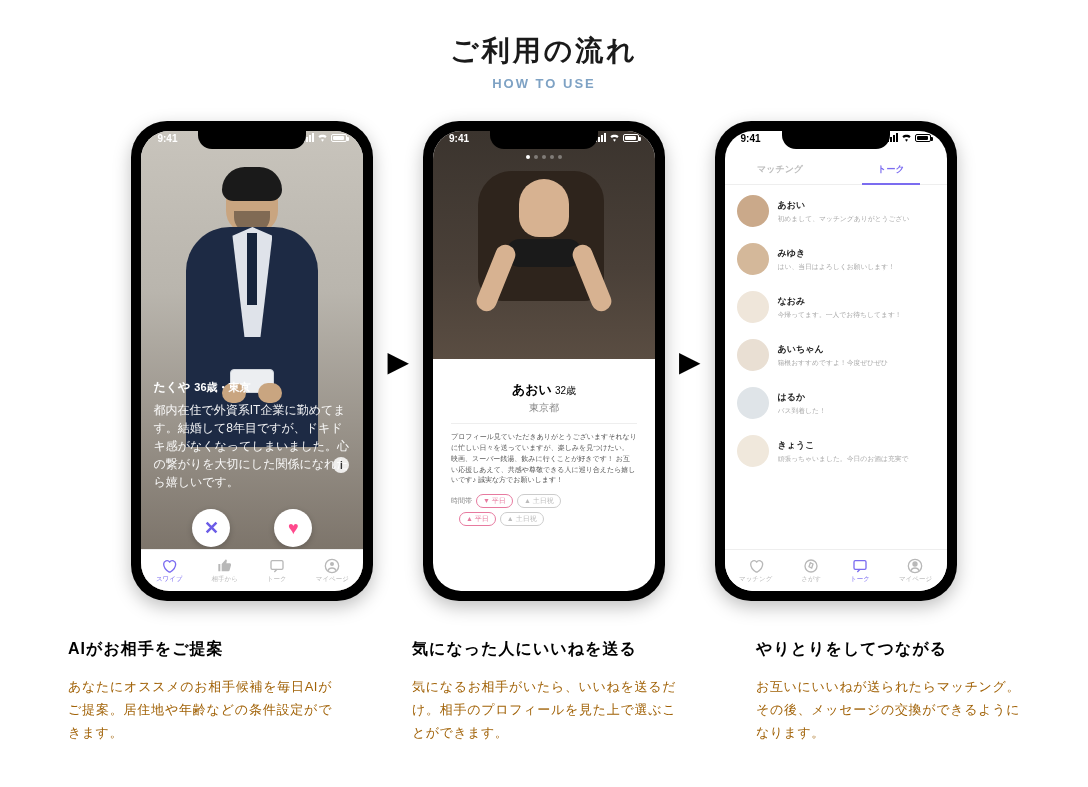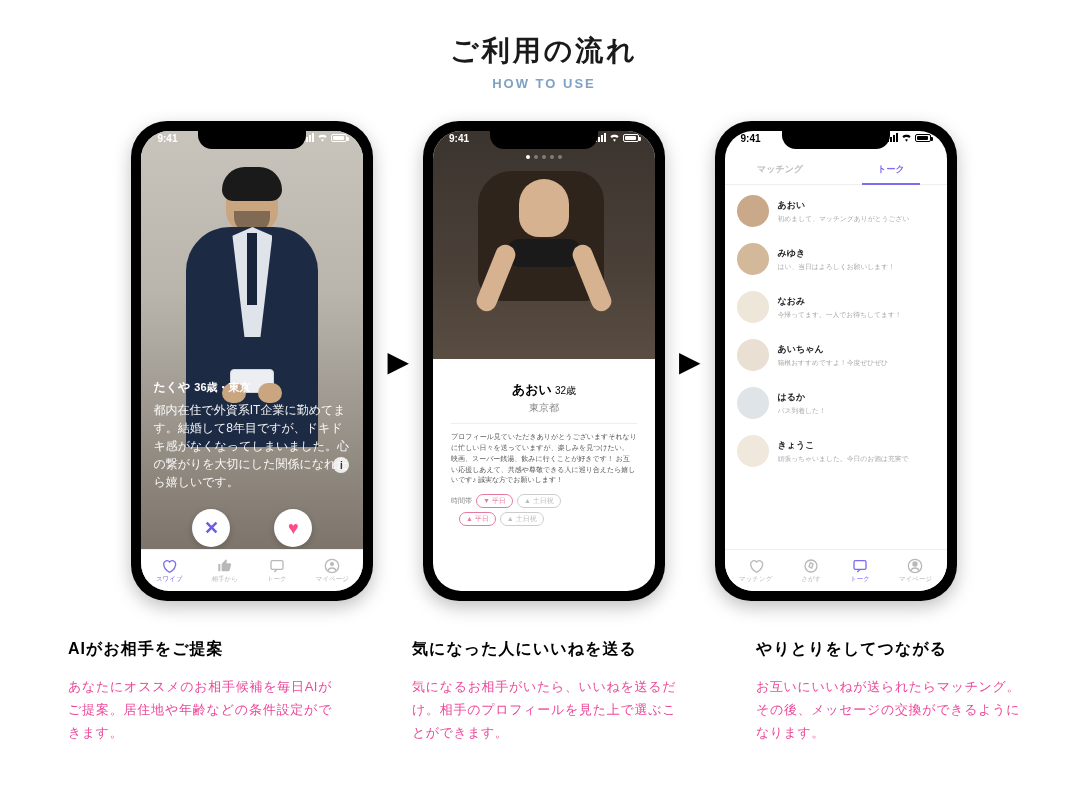--- a/index.html
+++ b/index.html
@@ -85,21 +85,21 @@
   .avatar { width:32px; height:32px; border-radius:50%; flex-shrink:0; position:relative; overflow:hidden; }
   .av-bg { position:absolute; inset:0; }
   .chat-txt { flex:1; min-width:0; }
   .chat-name { font-size:9px; font-weight:700; color:#222; }
   .chat-msg { font-size:6.8px; color:#aaa; white-space:nowrap; overflow:hidden; text-overflow:ellipsis; margin-top:2px; }
 
   
   .descs { display:flex; justify-content:center; gap:80px; margin-top:38px; padding:0 18px; }
   .desc { width:282px; }
   .desc h3 { font-size:16px; font-weight:700; text-align:left; letter-spacing:1px; margin-bottom:16px; }
-  .desc p { font-size:13px; line-height:1.75; color:#ec4899; letter-spacing:.5px; text-align:justify; }
+  .desc p { font-size:13px; line-height:1.75; color:#a16207; letter-spacing:.5px; text-align:justify; }
 </style>
 </head>
 <body>
 
 <div class="container">
   <div class="header">
     <h1>ご利用の流れ</h1>
     <div class="sub">HOW TO USE</div>
   </div>
 

